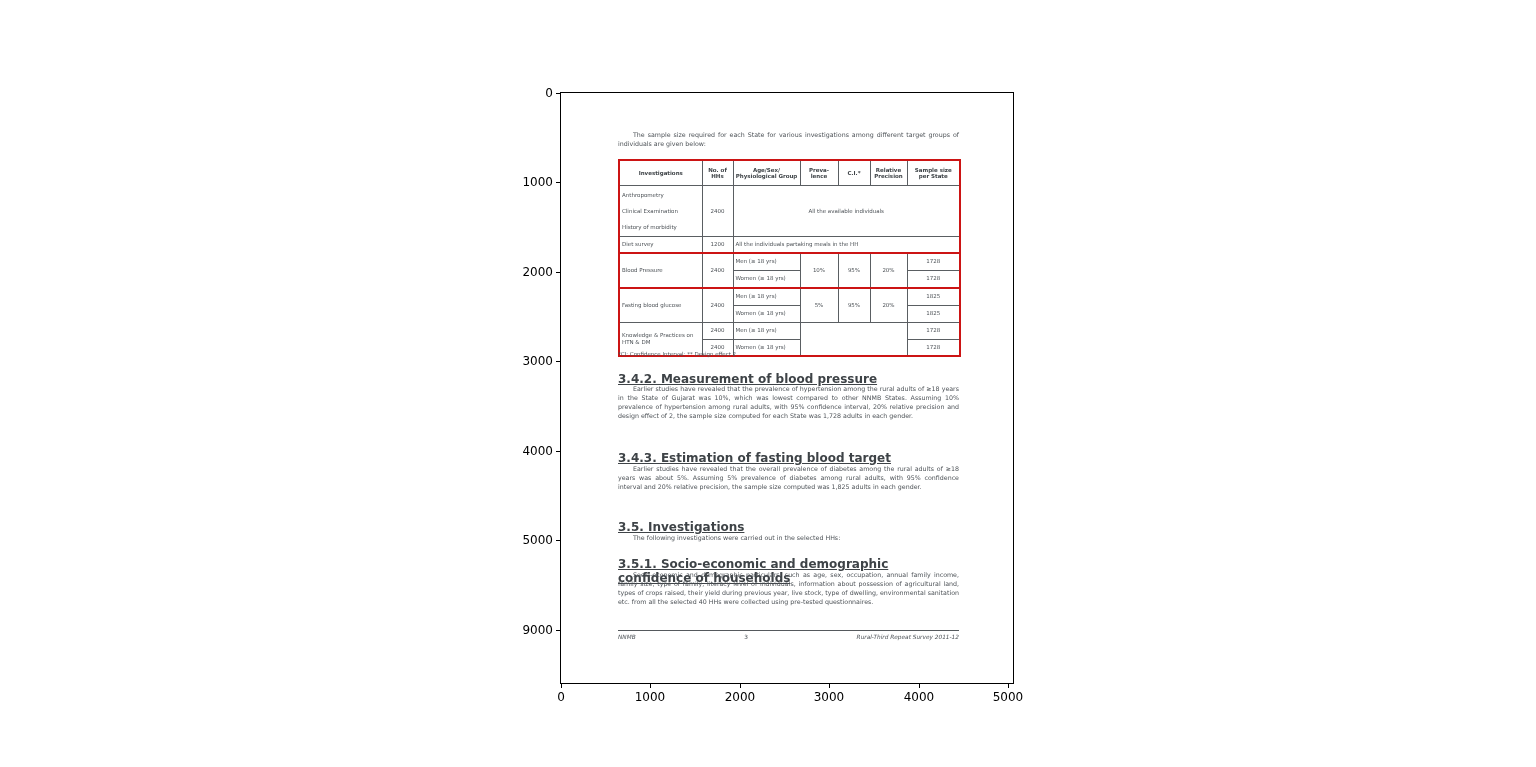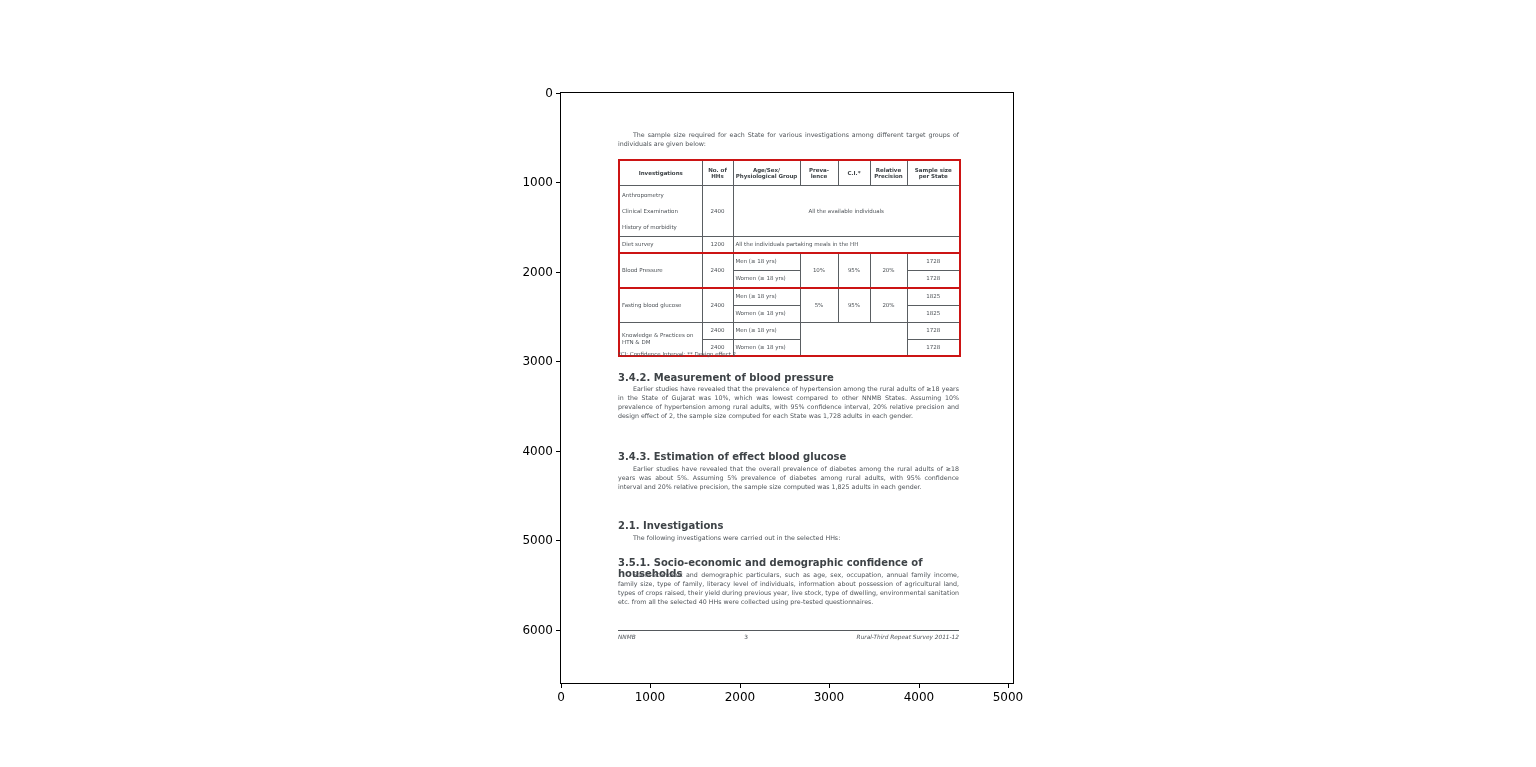--- a/index.html
+++ b/index.html
@@ -8,21 +8,21 @@
   .axes{position:absolute;left:560px;top:92px;width:452px;height:590px;border:1px solid #000;background:#ffffff;}
   
   .ytickmark{position:absolute;left:-5px;width:5px;height:1px;background:#000;}
   .xtickmark{position:absolute;top:590px;width:1px;height:5px;background:#000;}
   .yticklabel{position:absolute;left:-58px;width:50px;text-align:right;font-size:12px;color:#000;line-height:12px;}
   .xticklabel{position:absolute;top:598px;width:50px;text-align:center;font-size:12px;color:#000;line-height:12px;}
   
   .page-content{position:absolute;left:57px;top:0;width:341px;height:590px;color:#4b5055;}
   .blk{position:absolute;left:0;width:341px;}
   .para{font-size:6.3px;line-height:9px;text-align:justify;text-indent:15px;color:#4d5257;}
-  .h{font-size:10px;font-weight:bold;color:#3e4347;}
+  .h{font-size:12px;font-weight:bold;color:#3e4347;text-decoration:underline;}
   
   table.doc-table{border-collapse:collapse;table-layout:fixed;width:341px;border:2px solid #cc1414;}
   table.doc-table th, table.doc-table td{border:1px solid #5a5e62;font-size:5.5px;line-height:6.5px;
     padding:1px 2px;color:#4d5257;overflow:hidden;vertical-align:middle;}
   table.doc-table th{font-weight:bold;text-align:center;white-space:pre-line;height:22px;color:#3e4347;}
   td.center{text-align:center;}
   tr.red-top td{border-top:2px solid #cc1414;}
   td.red-left{border-left:2px solid #cc1414;}
   .stack div{height:16px;line-height:16px;white-space:nowrap;}
   td.noborder-inner{vertical-align:top;}
@@ -45,21 +45,21 @@
     <div class="ytickmark" style="top:358px"></div>
     <div class="ytickmark" style="top:447px"></div>
     <div class="ytickmark" style="top:537px"></div>
 
     <div class="yticklabel" style="top:-6px">0</div>
     <div class="yticklabel" style="top:83px">1000</div>
     <div class="yticklabel" style="top:173px">2000</div>
     <div class="yticklabel" style="top:262px">3000</div>
     <div class="yticklabel" style="top:352px">4000</div>
     <div class="yticklabel" style="top:441px">5000</div>
-    <div class="yticklabel" style="top:531px">6000</div>
+    <div class="yticklabel" style="top:531px">9000</div>
 
     <div class="xtickmark" style="left:0px"></div>
     <div class="xtickmark" style="left:89px"></div>
     <div class="xtickmark" style="left:179px"></div>
     <div class="xtickmark" style="left:268px"></div>
     <div class="xtickmark" style="left:358px"></div>
     <div class="xtickmark" style="left:447px"></div>
 
     <div class="xticklabel" style="left:-25px">0</div>
     <div class="xticklabel" style="left:64px">1000</div>
@@ -156,24 +156,24 @@
           </tr>
         </tbody>
           </table>
       </div>
 
       <div class="blk footnote" style="top:258px">*CI: Confidence Interval;   ** Design effect 2</div>
 
       <div class="blk h" style="top:279px">3.4.2. Measurement of blood pressure</div>
       <div class="blk para" style="top:291px">Earlier studies have revealed that the prevalence of hypertension among the rural adults of ≥18 years in the State of Gujarat was 10%, which was lowest compared to other NNMB States. Assuming 10% prevalence of hypertension among rural adults, with 95% confidence interval, 20% relative precision and design effect of 2, the sample size computed for each State was 1,728 adults in each gender.</div>
 
-      <div class="blk h" style="top:358px">3.4.3. Estimation of effect blood glucose</div>
+      <div class="blk h" style="top:358px">3.4.3. Estimation of fasting blood target</div>
       <div class="blk para" style="top:371px">Earlier studies have revealed that the overall prevalence of diabetes among the rural adults of ≥18 years was about 5%. Assuming 5% prevalence of diabetes among rural adults, with 95% confidence interval and 20% relative precision, the sample size computed was 1,825 adults in each gender.</div>
 
-      <div class="blk h" style="top:427px">2.1. Investigations</div>
+      <div class="blk h" style="top:427px">3.5. Investigations</div>
       <div class="blk para" style="top:440px">The following investigations were carried out in the selected HHs:</div>
 
       <div class="blk h" style="top:464px">3.5.1. Socio-economic and demographic confidence of households</div>
       <div class="blk para" style="top:477px">Socio-economic and demographic particulars, such as age, sex, occupation, annual family income, family size, type of family, literacy level of individuals, information about possession of agricultural land, types of crops raised, their yield during previous year, live stock, type of dwelling, environmental sanitation etc. from all the selected 40 HHs were collected using pre-tested questionnaires.</div>
 
       <div class="blk footer-rule" style="top:537px"></div>
       <div class="blk footer-row" style="top:541px">
         <span class="it">NNMB</span>
         <span>3</span>
         <span class="it">Rural-Third Repeat Survey 2011-12</span>

